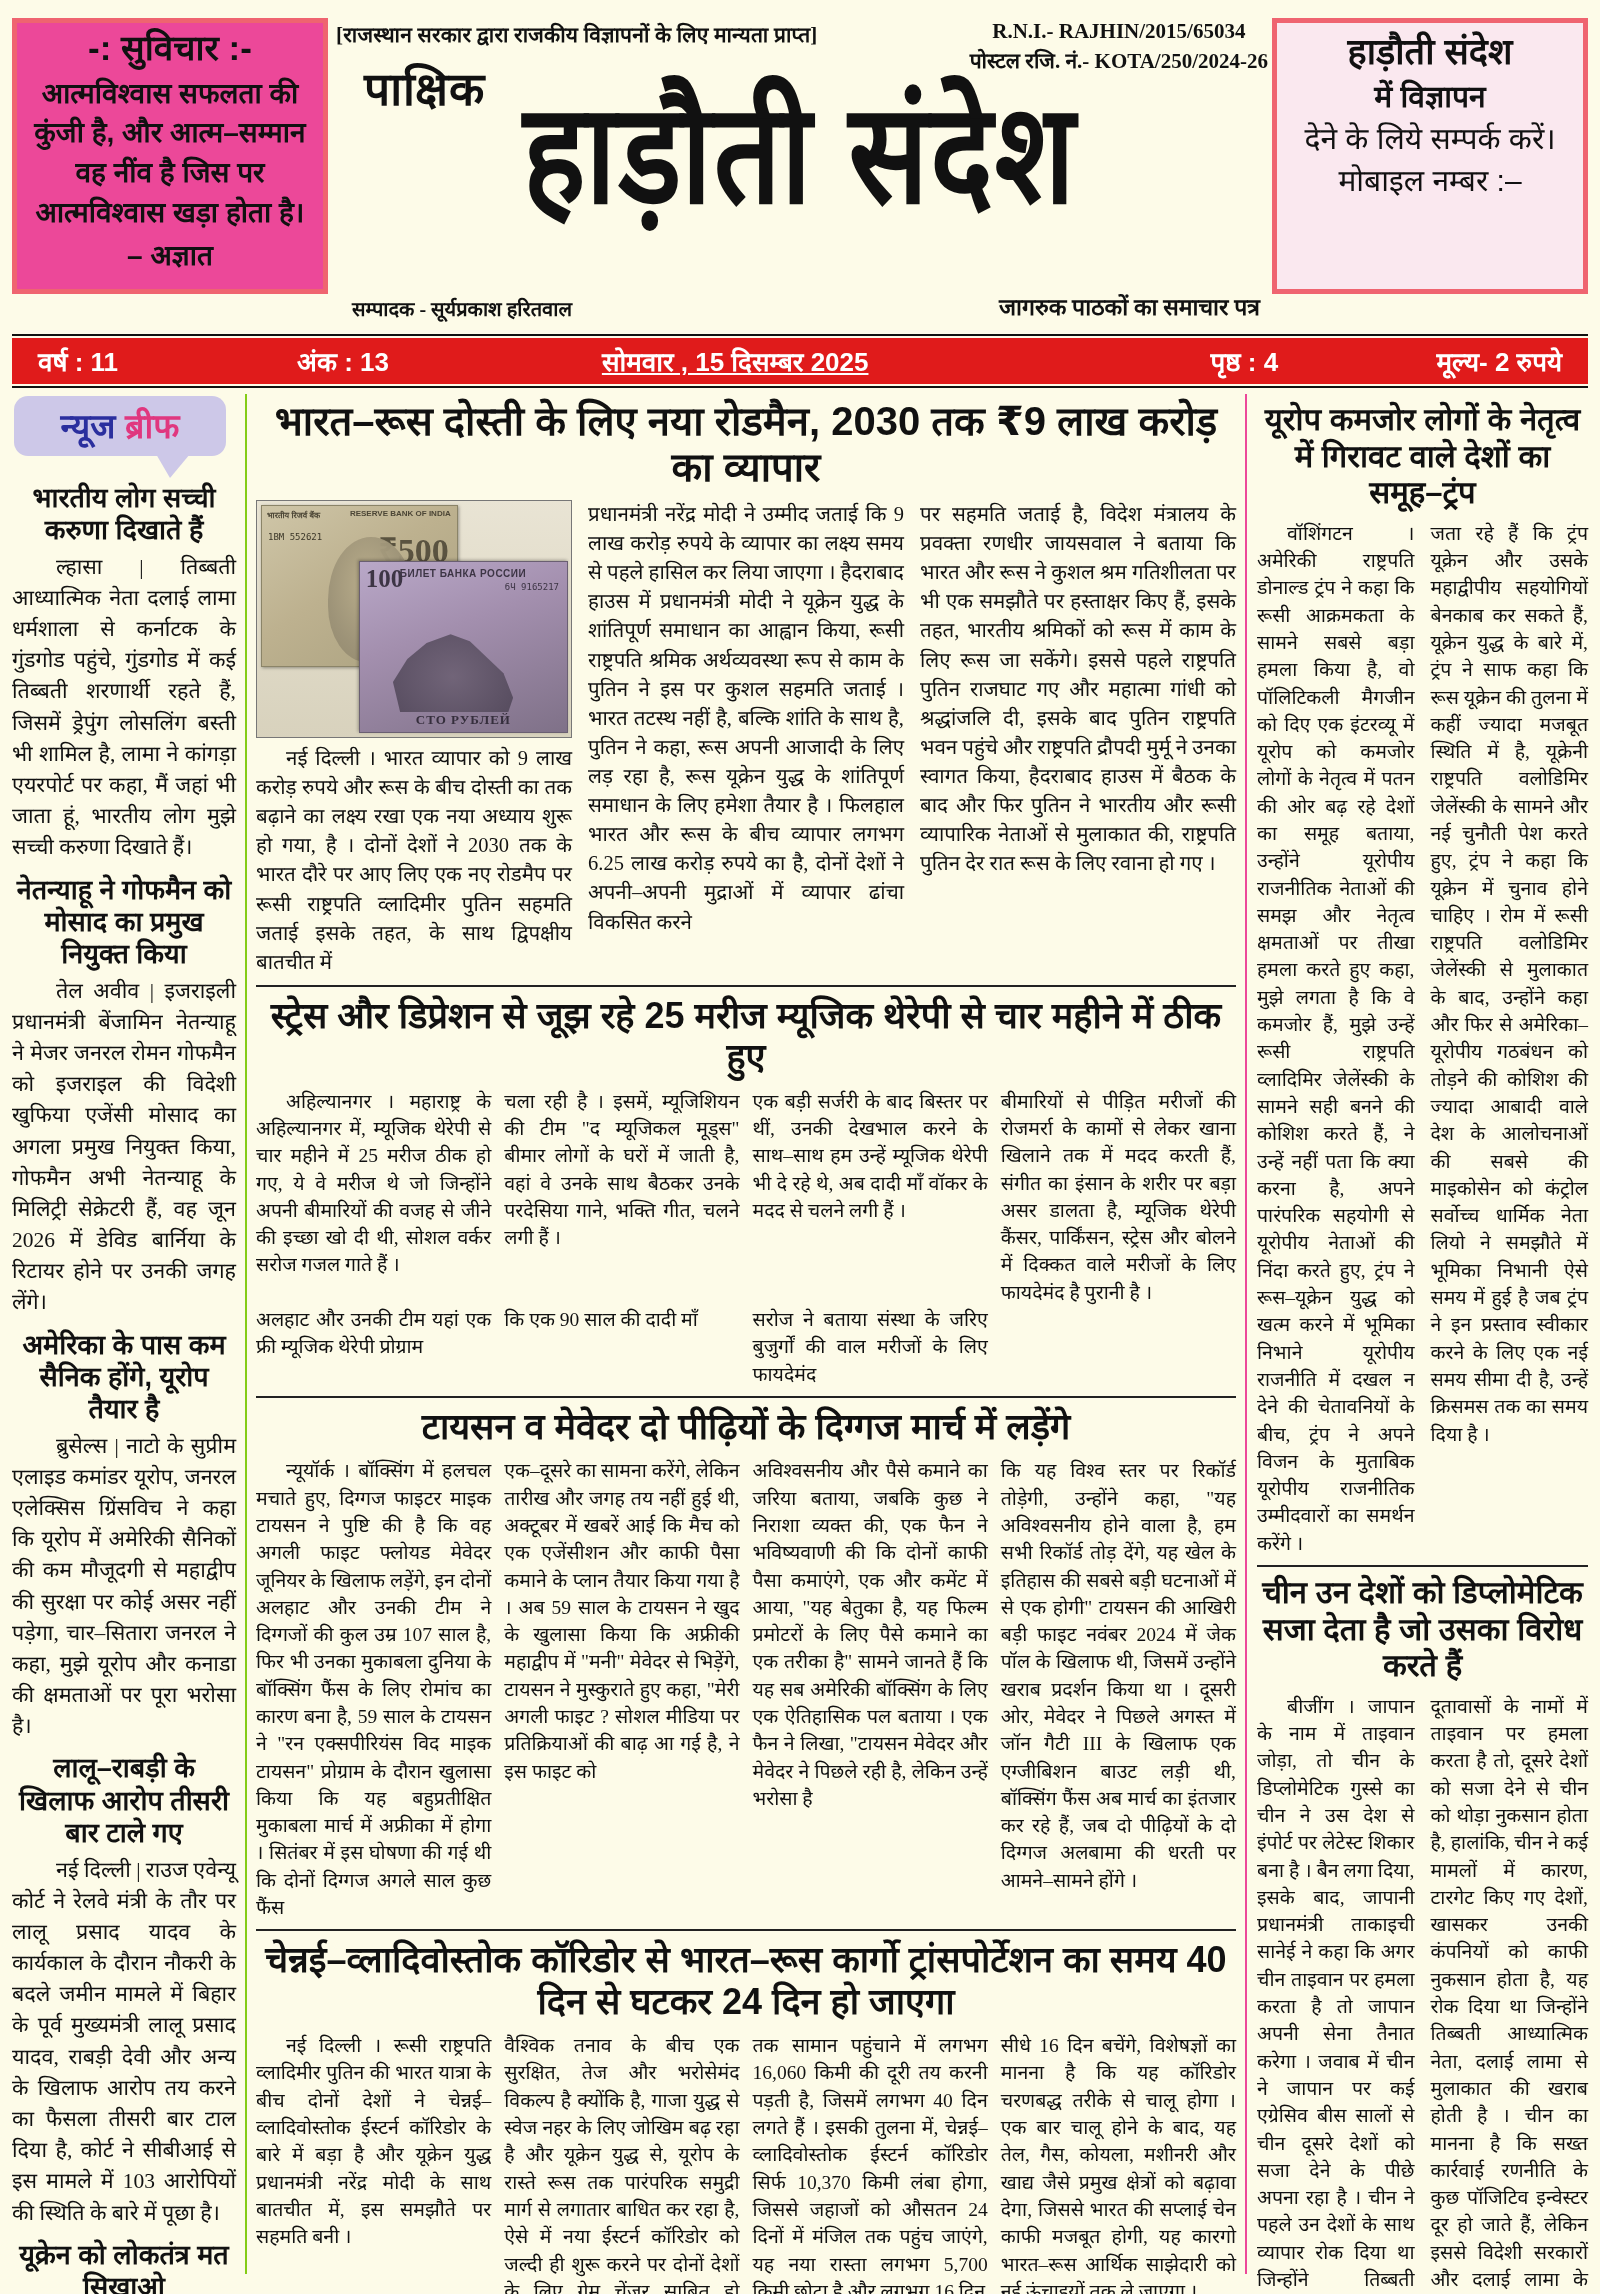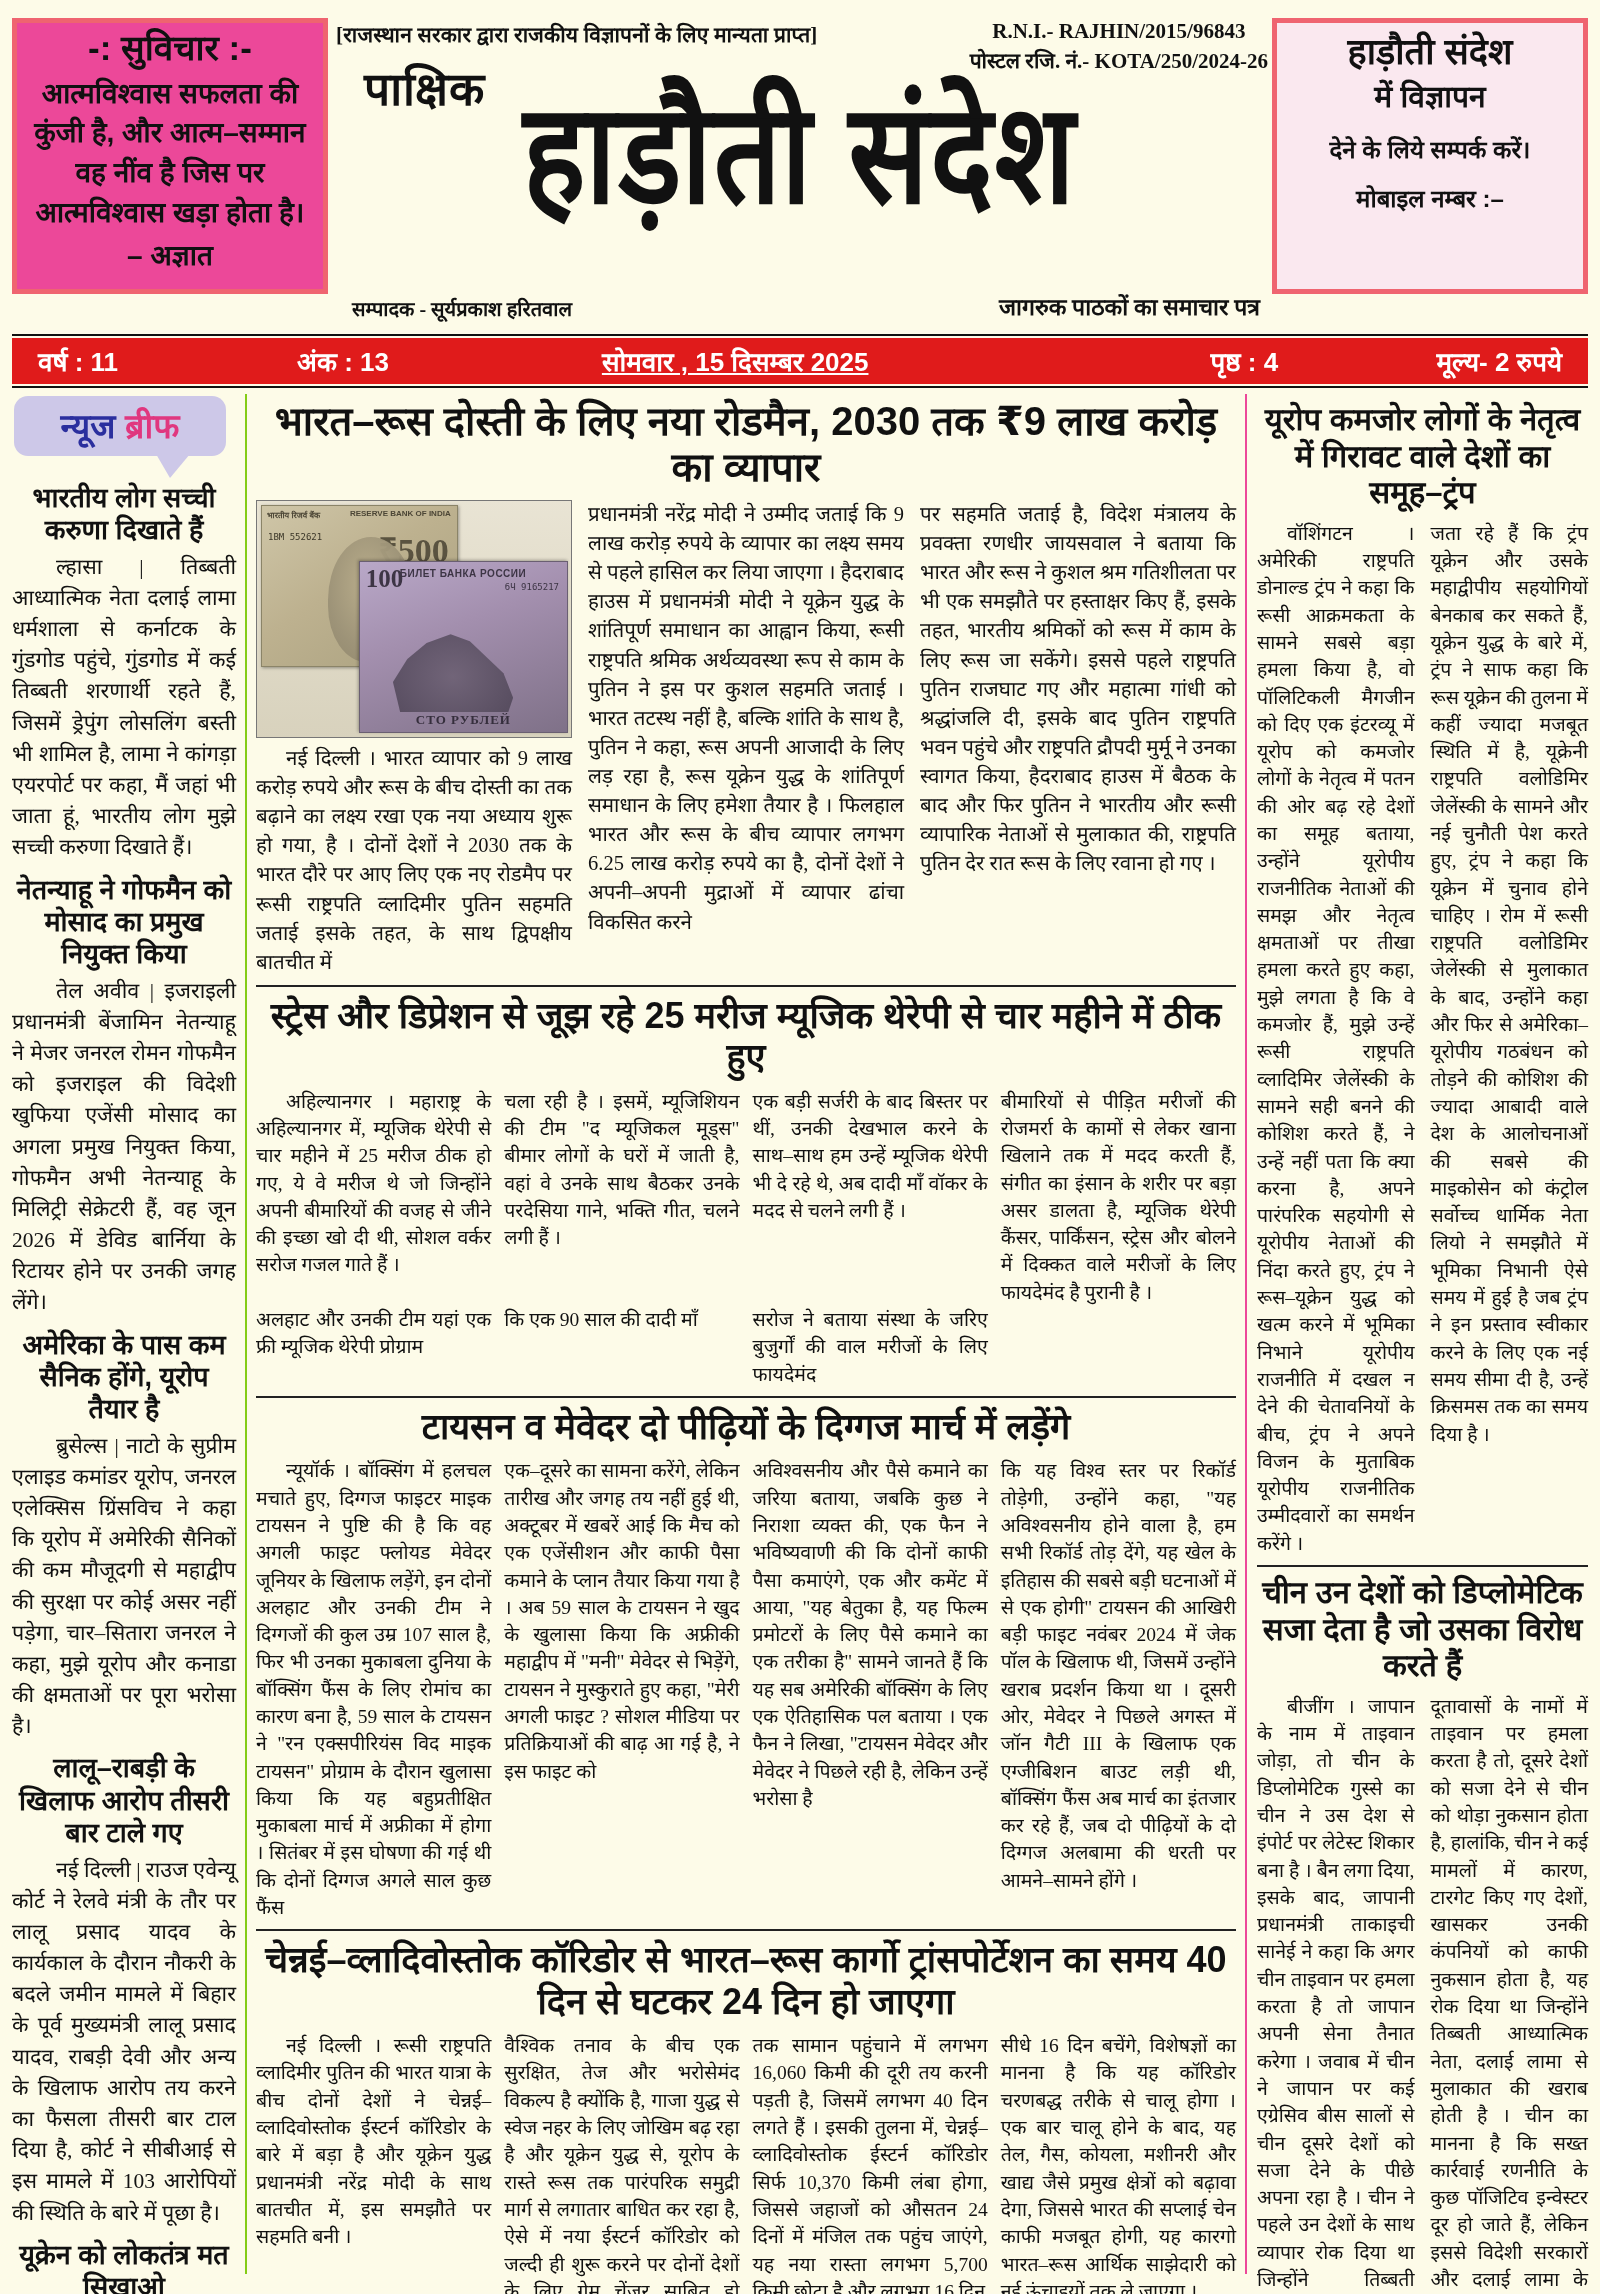--- a/index.html
+++ b/index.html
@@ -112,21 +112,21 @@
     background:#fae8ef;
     box-sizing:border-box;
     padding:6px 6px 4px 6px;
     text-align:center;
     font-family:"Liberation Sans","DejaVu Sans",sans-serif;
     margin-top:4px;
     height:276px;
   }
   .ad-l1{font-size:36px;font-weight:bold;line-height:1.28;}
   .ad-l2{font-size:30px;font-weight:bold;line-height:1.3;margin-top:2px;}
-  .ad-l3{font-size:24px;font-weight:bold;margin-top:16px;}
+  .ad-l3{font-size:30px;font-weight:normal;margin-top:1px;}
   .ad-phone{font-size:31px;font-weight:bold;letter-spacing:0px;}
 
   
   .inforail{
     margin-top:4px;
     border-top:2px solid #111;
     border-bottom:2px solid #111;
     padding:2px 0;
   }
   .infobar{
@@ -345,21 +345,21 @@
 
     <div class="suvichar-box">
       <div class="suvichar-title">-: सुविचार :-</div>
       <div class="suvichar-text">आत्मविश्वास सफलता की कुंजी है, और आत्म–सम्मान वह नींव है जिस पर आत्मविश्वास खड़ा होता है।</div>
       <div class="suvichar-author">– अज्ञात</div>
     </div>
 
     <div class="center-head">
       <div class="govt-line">[राजस्थान सरकार द्वारा राजकीय विज्ञापनों के लिए मान्यता प्राप्त]</div>
       <div class="rni-block">
-        <div>R.N.I.- RAJHIN/2015/96843</div>
+        <div>R.N.I.- RAJHIN/2015/65034</div>
         <div>पोस्टल रजि. नं.- KOTA/250/2024-26</div>
       </div>
       <div class="paakshik">पाक्षिक</div>
       <div class="bigtitle">हाड़ौती संदेश</div>
       <div class="editor-line">सम्पादक - सूर्यप्रकाश हरितवाल</div>
       <div class="tagline">जागरुक पाठकों का समाचार पत्र</div>
     </div>
 
     <div class="ad-box">
       <div class="ad-l1">हाड़ौती संदेश</div>

